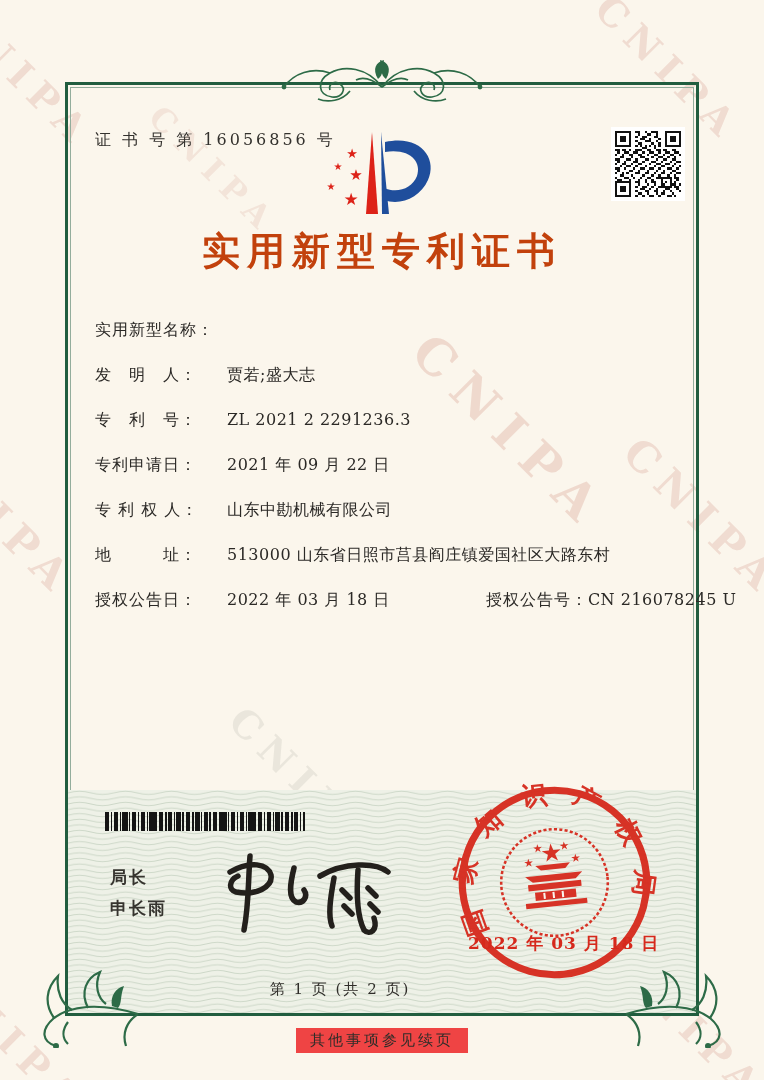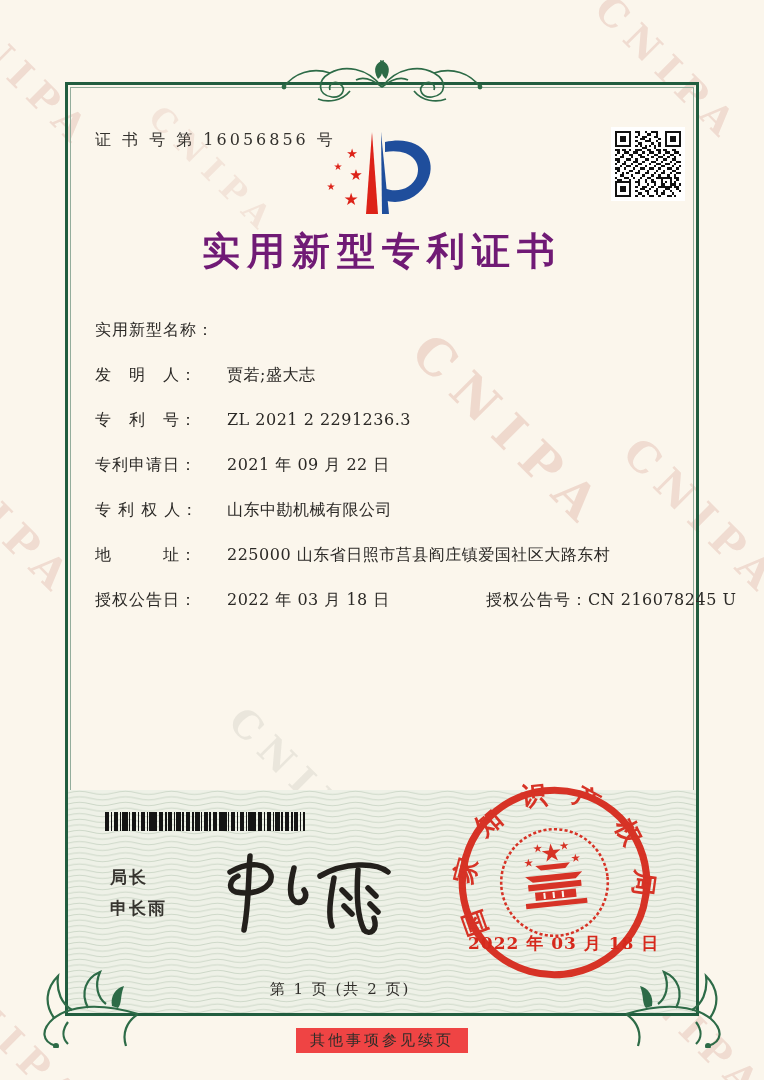--- a/index.html
+++ b/index.html
@@ -24,21 +24,21 @@
   .band{position:absolute;left:68px;top:790px;width:628px;height:223px;}
   
   .orn-top{position:absolute;left:272px;top:57px;width:220px;height:50px;}
   .orn-bl{position:absolute;left:28px;top:952px;width:112px;height:96px;}
   .orn-br{position:absolute;left:624px;top:952px;width:112px;height:96px;transform:scaleX(-1);}
   
   .cert-no{position:absolute;left:95px;top:130px;font-size:16px;letter-spacing:3px;color:#33312d;}
   .logo{position:absolute;left:322px;top:124px;width:142px;height:98px;}
   .qr{position:absolute;left:611px;top:127px;width:74px;height:74px;background:#ffffff;padding:4px;box-sizing:border-box;}
   .title{position:absolute;left:0;width:764px;top:226px;text-align:center;font-size:38px;font-weight:bold;
-         letter-spacing:7px;color:#701a75;}
+         letter-spacing:7px;color:#c2410c;}
   
   .fields{position:absolute;left:95px;top:320px;width:575px;font-size:16px;}
   .frow{display:flex;align-items:baseline;height:22px;margin-bottom:23px;}
   .flabel{flex:0 0 132px;letter-spacing:1px;color:#2b2926;white-space:pre;}
   .fvalue{letter-spacing:0.5px;color:#2b2926;white-space:pre;}
   .grant .flabel{flex:0 0 132px;}
   .grant .cell2{margin-left:66px;display:flex;text-align:right;}
   
   .paras{position:absolute;left:95px;top:632px;width:574px;font-size:16.5px;line-height:27.5px;
          color:#2f2d29;text-align:justify;}
@@ -197,21 +197,21 @@
     <div class="frow">
       <span class="flabel">专利申请日：</span>
       <span class="fvalue">2021 年 09 月 22 日</span>
     </div>
     <div class="frow">
       <span class="flabel">专 利 权 人：</span>
       <span class="fvalue">山东中勘机械有限公司</span>
     </div>
     <div class="frow">
       <span class="flabel">地　　　址：</span>
-      <span class="fvalue">225000 山东省日照市莒县阎庄镇爱国社区大路东村</span>
+      <span class="fvalue">513000 山东省日照市莒县阎庄镇爱国社区大路东村</span>
     </div>
     <div class="frow grant">
       <span class="flabel">授权公告日：</span>
       <span class="fvalue">2022 年 03 月 18 日</span>
       <span class="cell2">
         <span class="flabel">授权公告号：</span>
         <span class="fvalue">CN 216078245 U</span>
       </span>
     </div>
   </div>

